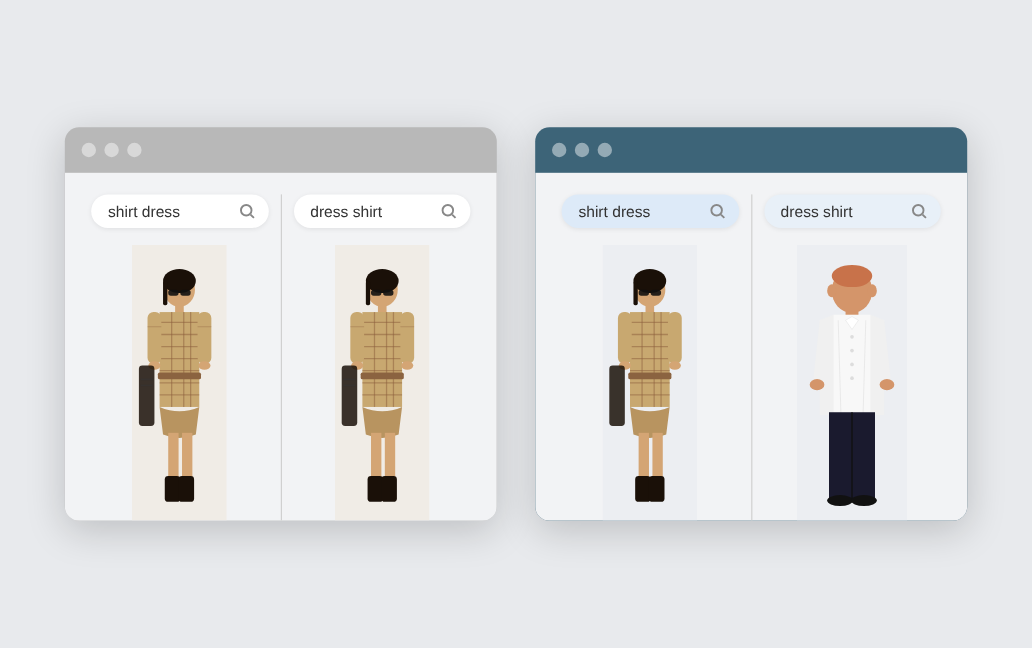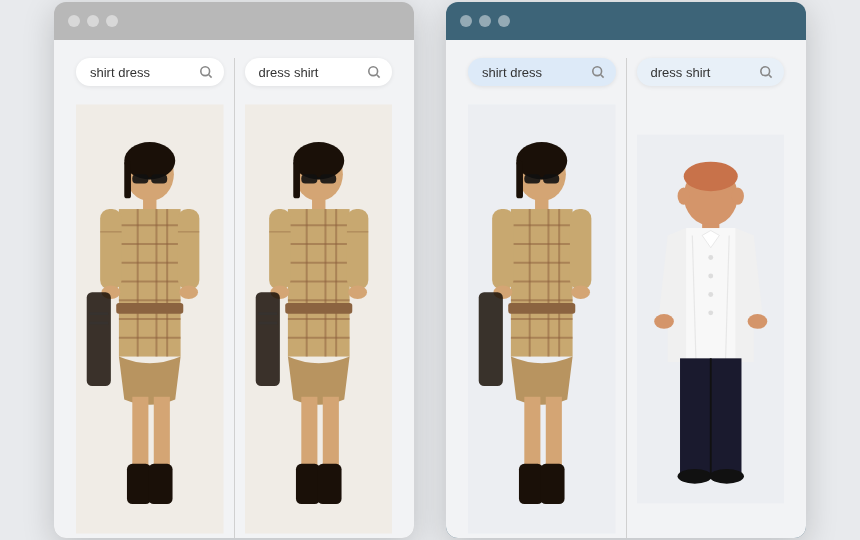--- a/index.html
+++ b/index.html
@@ -14,21 +14,21 @@
       gap: 32px;
       font-family: -apple-system, BlinkMacSystemFont, 'Segoe UI', sans-serif;
       overflow: hidden;
     }
 
     .browser-window {
       border-radius: 12px;
       overflow: hidden;
       box-shadow: 0 8px 32px rgba(0,0,0,0.18);
       width: 360px;
-      height: 536px;
+      height: 328px;
       display: flex;
       flex-direction: column;
     }
 
     .browser-window.gray { background: #b8b8b8; }
     .browser-window.teal { background: #3d6478; }
 
     .titlebar {
       height: 38px;
       display: flex;

